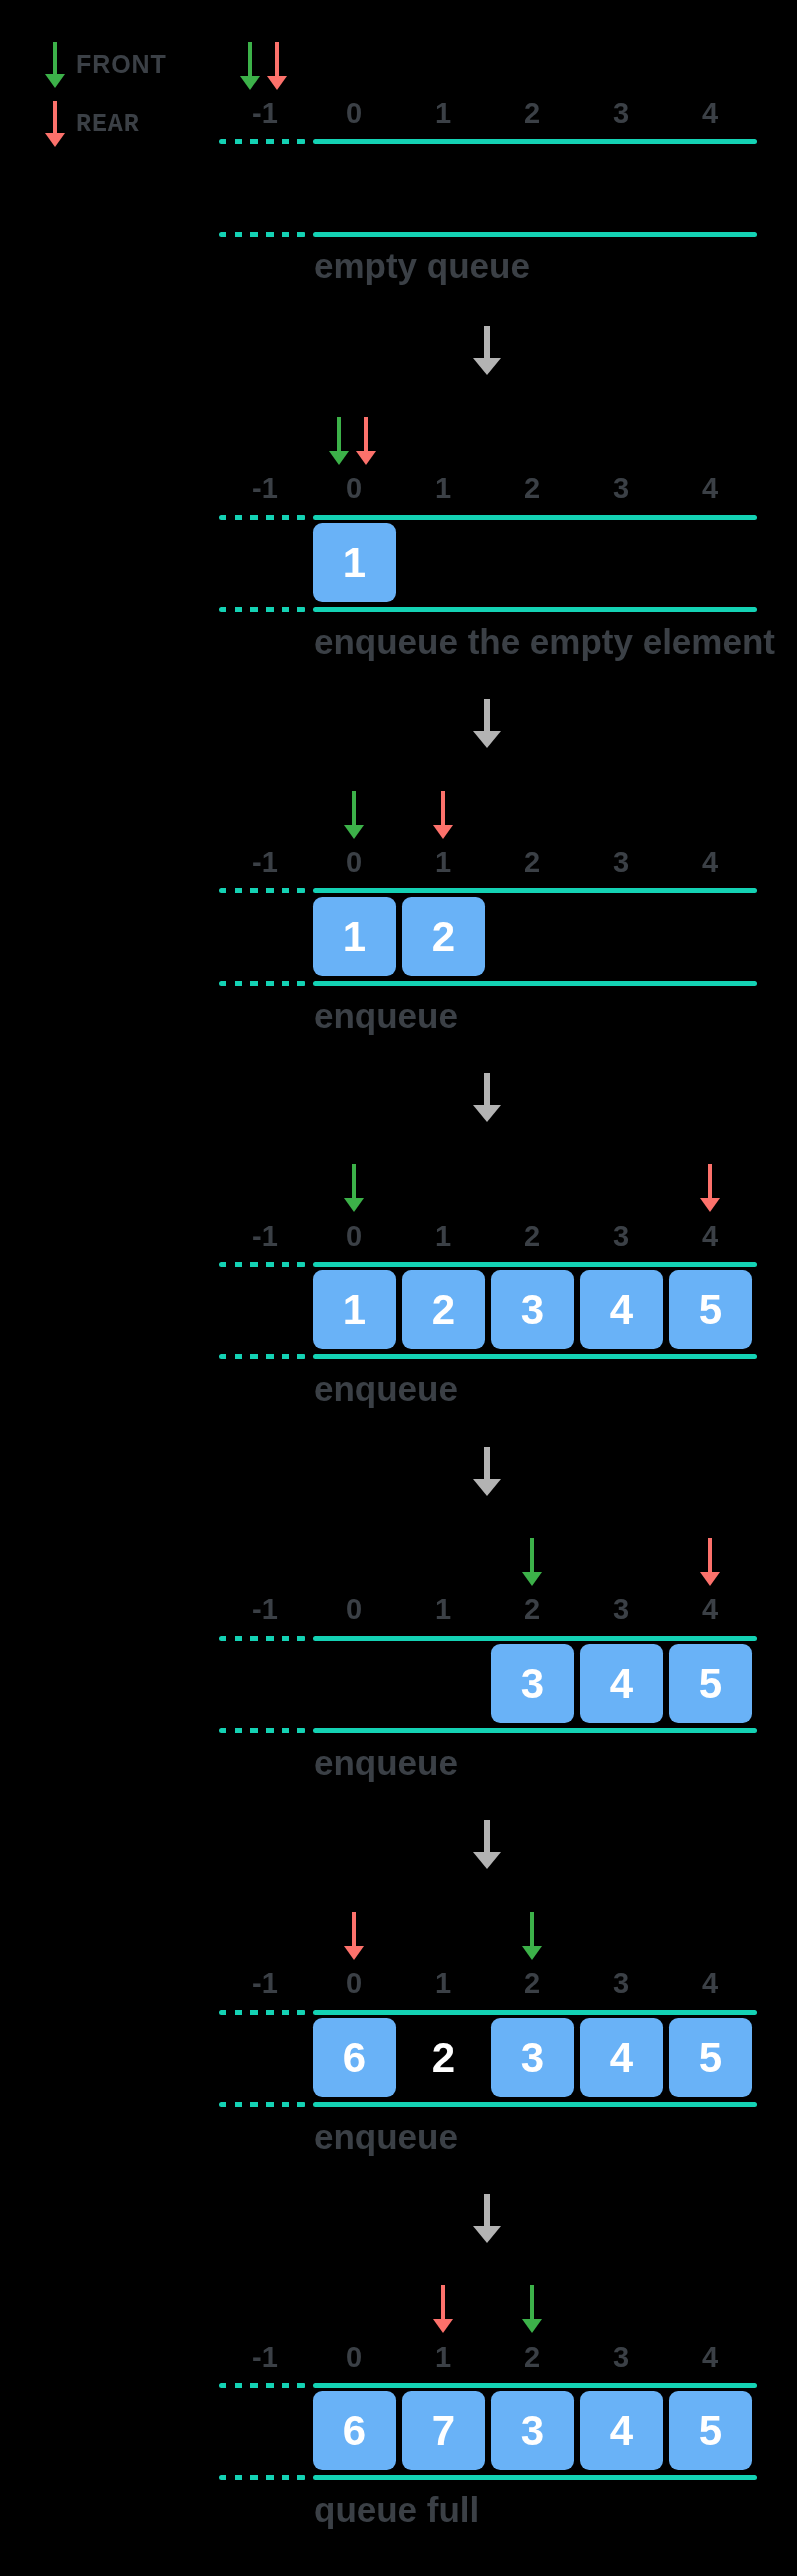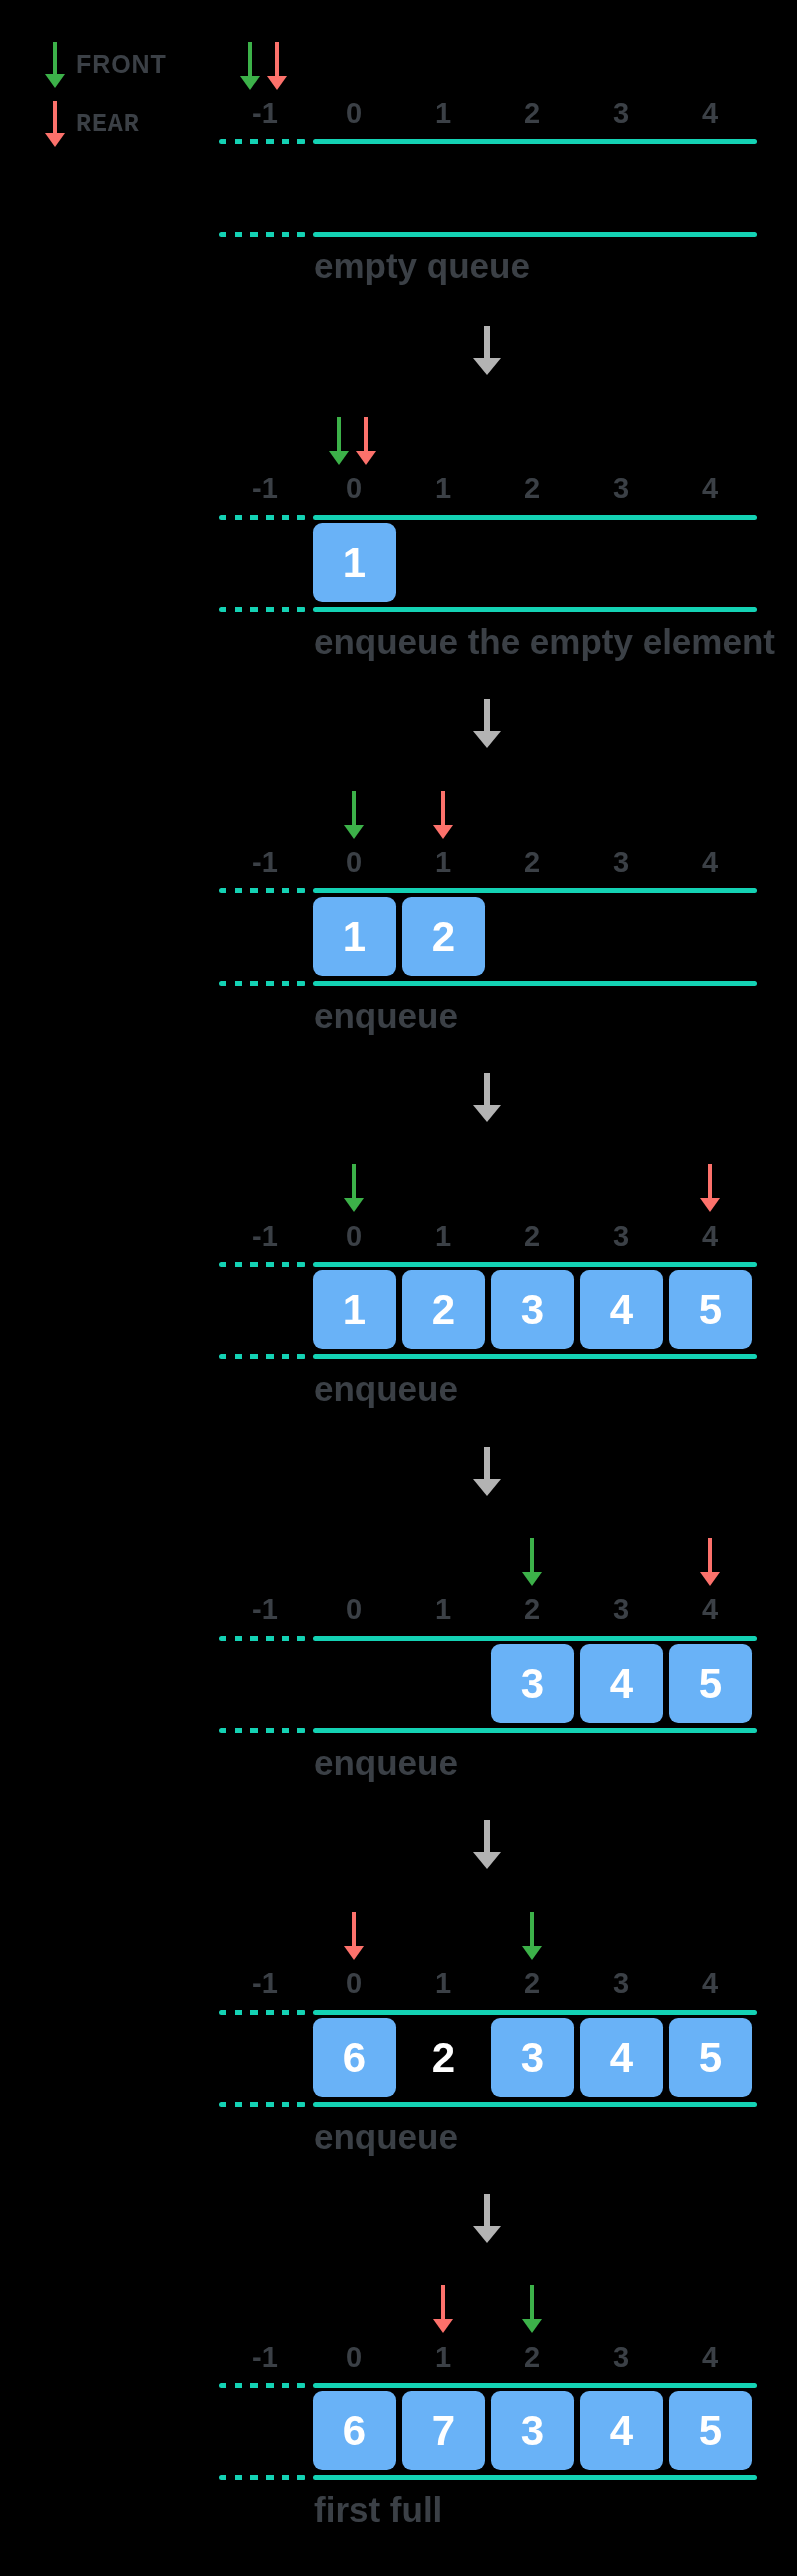--- a/index.html
+++ b/index.html
@@ -234,16 +234,16 @@
       <div class="index-label" style="left:710px;top:2343px;">4</div>
       <div class="line-dashed" style="left:219px;top:2383px;width:87px;"></div>
       <div class="line-solid" style="left:313px;top:2383px;width:444px;"></div>
       <div class="line-dashed" style="left:219px;top:2475px;width:87px;"></div>
       <div class="line-solid" style="left:313px;top:2475px;width:444px;"></div>
       <div class="cell" style="left:313px;top:2391px;">6</div>
       <div class="cell" style="left:402px;top:2391px;">7</div>
       <div class="cell" style="left:491px;top:2391px;">3</div>
       <div class="cell" style="left:580px;top:2391px;">4</div>
       <div class="cell" style="left:669px;top:2391px;">5</div>
-      <div class="caption" style="left:314px;top:2490px;">first full</div>
+      <div class="caption" style="left:314px;top:2490px;">queue full</div>
     </div>
   </div>
 
 
 </body></html>

